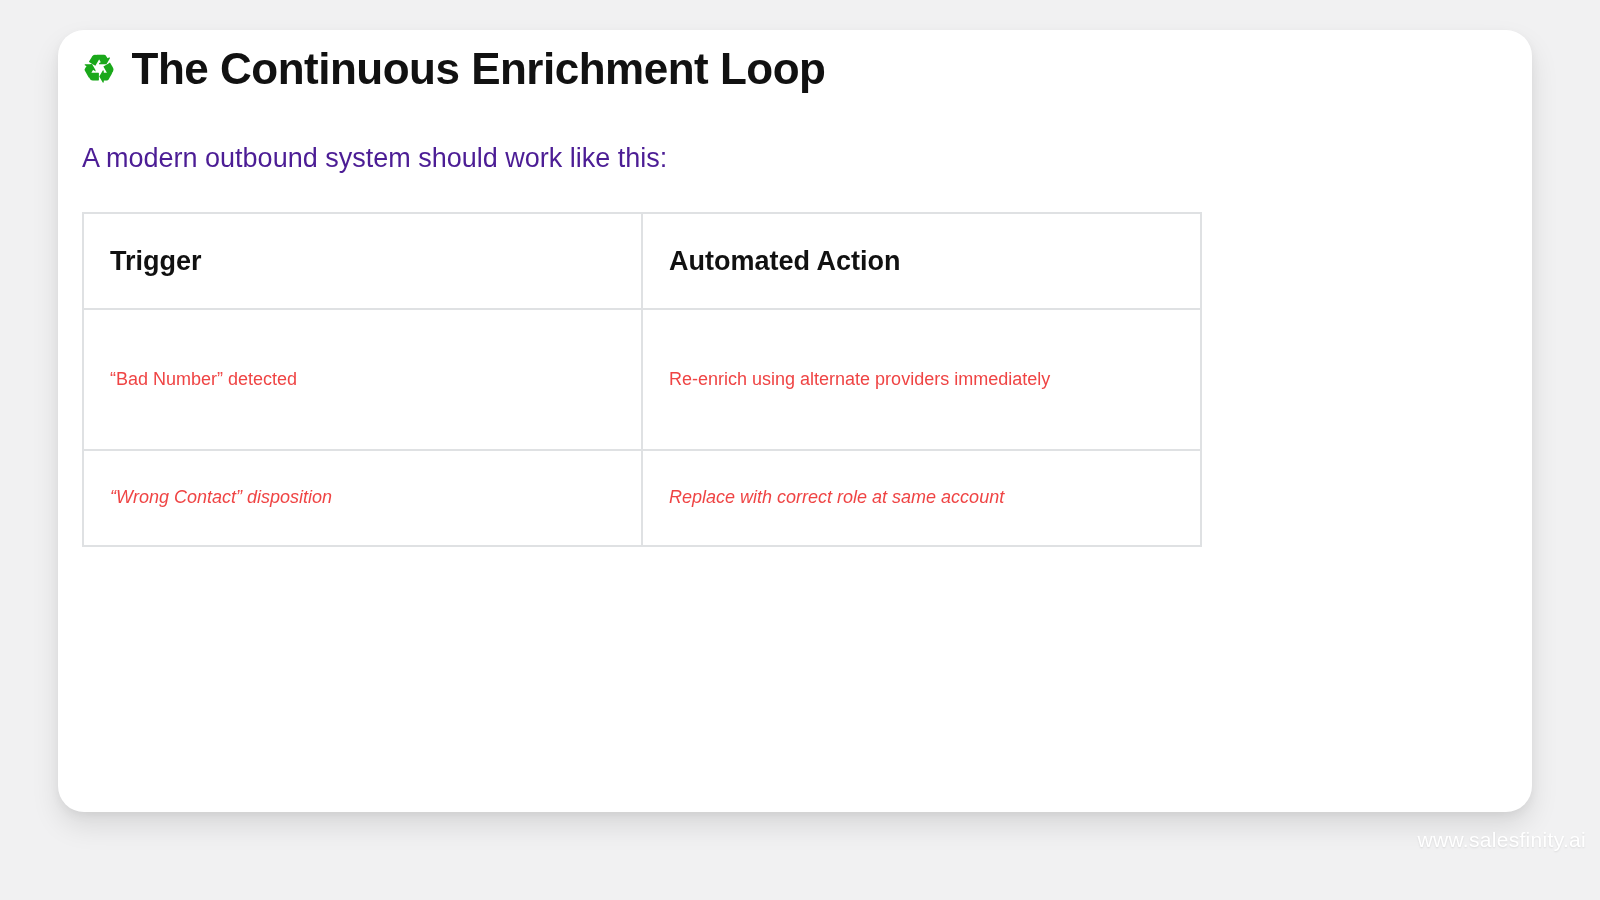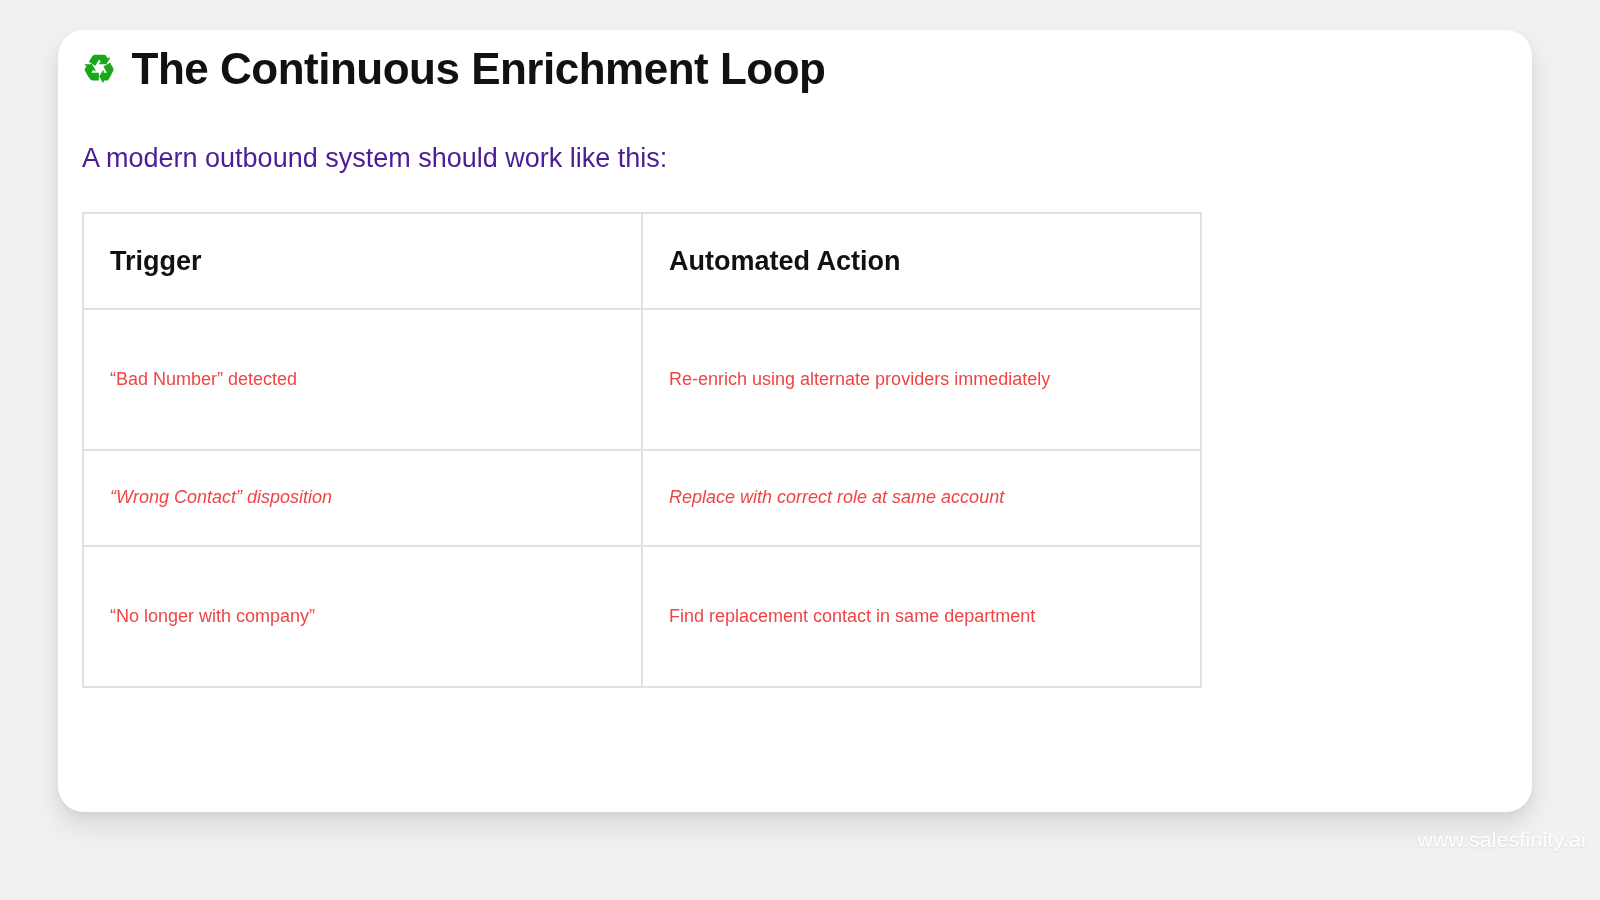--- a/index.html
+++ b/index.html
@@ -140,28 +140,20 @@
             </td>
           </tr>
           <tr class="short">
             <td>
               <span class="cell-text">“Wrong Contact” disposition</span>
             </td>
             <td>
               <span class="cell-text">Replace with correct role at same account</span>
             </td>
           </tr>
-          <tr class="tall">
-            <td>
-              <span class="cell-text">“No longer with company”</span>
-            </td>
-            <td>
-              <span class="cell-text">Find replacement contact in same department</span>
-            </td>
-          </tr>
         </tbody>
       </table>
     </div>
 
   </div>
 
   <div class="watermark">www.salesfinity.ai</div>
 
 </div>
 

